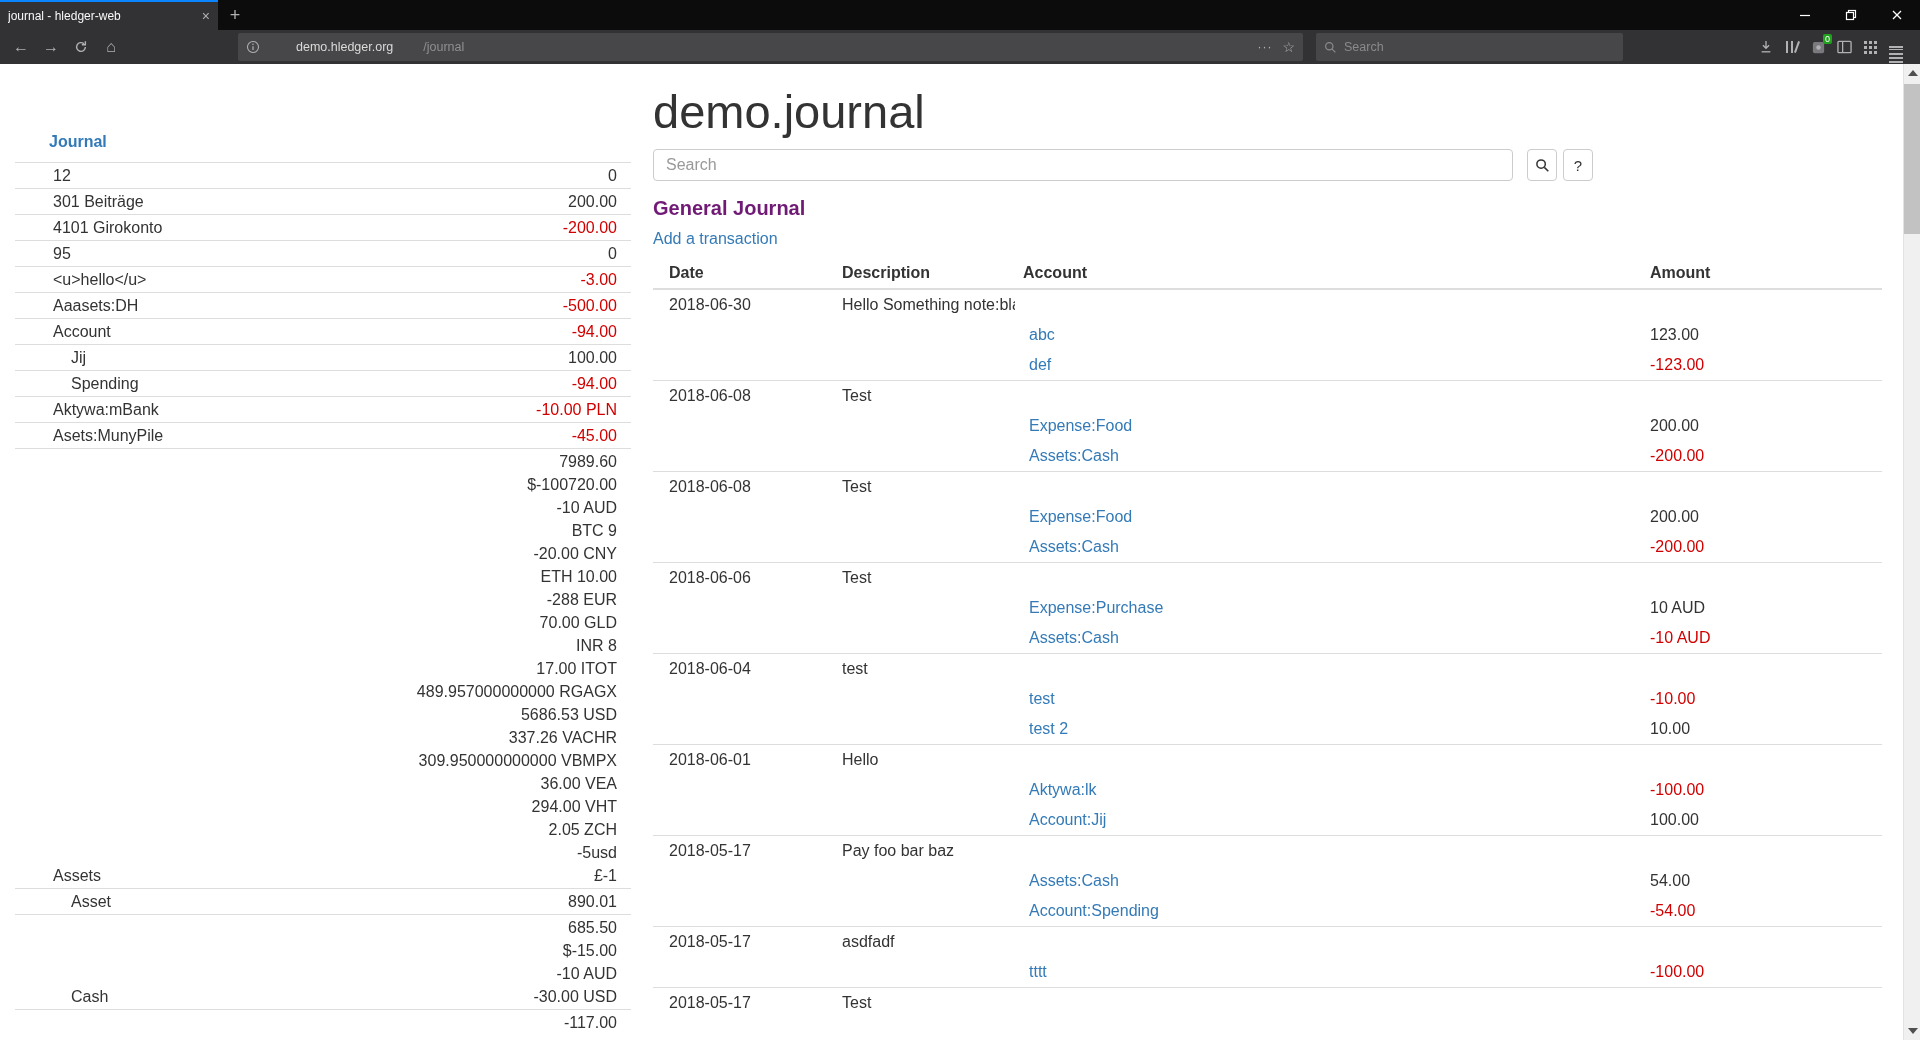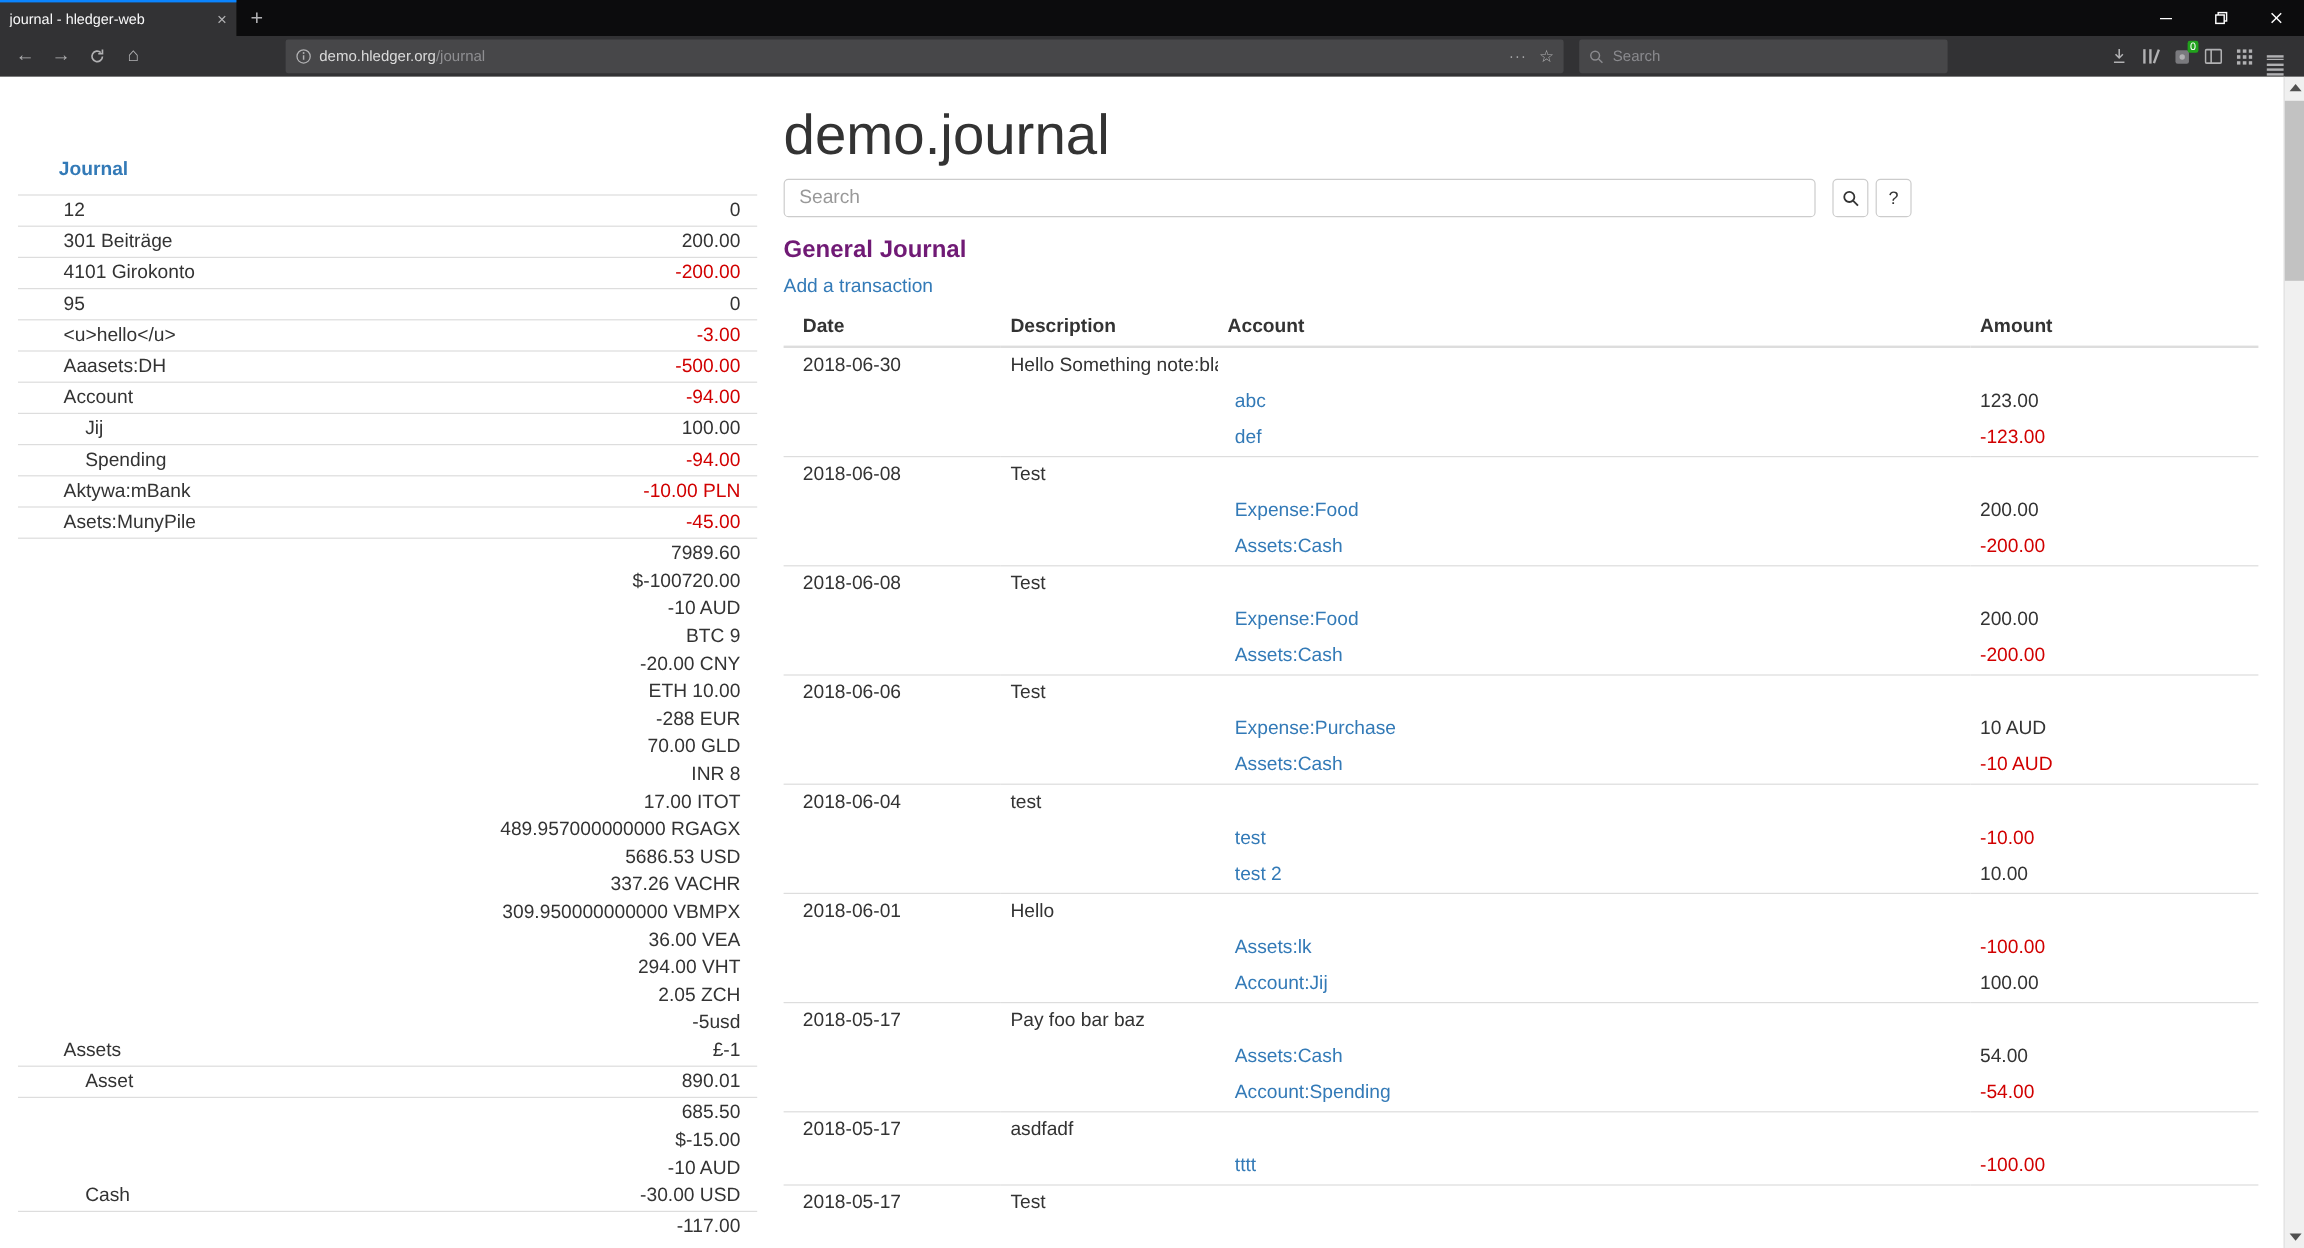--- a/index.html
+++ b/index.html
@@ -2,33 +2,33 @@
 <html><head>
 <meta charset="utf-8">
 <style>
   * { box-sizing: border-box; margin: 0; padding: 0; }
   html,body { width:1920px; height:1040px; overflow:hidden; background:#fff;
               font-family:"Liberation Sans", sans-serif; }
 
   
   .chrome { position:absolute; top:0; left:0; width:1920px; }
   .tabbar { height:30px; background:#0c0c0d; display:flex; align-items:stretch; }
-  .tab { width:197px; background:#323234; border-top:2px solid #0a84ff;
+  .tab { width:218px; background:#323234; border-top:2px solid #0a84ff;
          display:flex; align-items:center; padding:0 8px; }
   .tab-title { color:#f9f9fa; font-size:12px; flex:1; white-space:nowrap; overflow:hidden; }
   .tab-close { color:#b1b1b3; font-size:14px; margin-left:6px; cursor:default; }
   .newtab { color:#b1b1b3; font-size:18px; width:34px; display:flex; align-items:center; justify-content:center; }
   .win-controls { margin-left:auto; display:flex; }
   .win-btn { width:46px; display:flex; align-items:center; justify-content:center; }
 
   .navbar { height:34px; background:#323234; display:flex; align-items:center; padding:0 6px; }
   .nav-icon { width:30px; height:28px; display:flex; align-items:center; justify-content:center;
               color:#b1b1b3; font-size:16px; }
   .urlbar { width:1065px; height:28px; background:#474749; border-radius:2px;
-            display:flex; align-items:center; padding:0 8px; margin-left:112px; font-size:12.5px; }
+            display:flex; align-items:center; padding:0 8px; margin-left:112px; font-size:12.5px;gap:30px; }
   .url-host { color:#dadada; margin-left:6px; }
   .url-path { color:#8f8f92; }
   .url-right { margin-left:auto; display:flex; align-items:center; gap:10px; color:#b1b1b3; }
   .dots { font-size:12px; letter-spacing:1px; }
   .star { font-size:14px; }
   .searchbar { width:307px; height:28px; background:#474749; border-radius:2px;
                display:flex; align-items:center; padding:0 8px; margin-left:13px; }
   .search-ph { color:#8a8a8e; font-size:12.5px; margin-left:7px; }
   .right-icons { display:flex; margin-left:130px; }
   .tool-icon { width:26px; height:28px; display:flex; align-items:center; justify-content:center;
@@ -457,21 +457,21 @@
           </tr>
           <tr class="txn-row">
             <td class="date">2018-06-01</td>
             <td class="desc">Hello</td>
             <td class="acct"></td>
             <td class="amount"></td>
           </tr>
           <tr class="posting-row">
             <td class="date"></td>
             <td class="desc"></td>
-            <td class="acct"><a href="#" class="acct-link">Assets:lk</a></td>
+            <td class="acct"><a href="#" class="acct-link">Aktywa:lk</a></td>
             <td class="amount neg">-100.00</td>
           </tr>
           <tr class="posting-row">
             <td class="date"></td>
             <td class="desc"></td>
             <td class="acct"><a href="#" class="acct-link">Account:Jij</a></td>
             <td class="amount">100.00</td>
           </tr>
           <tr class="txn-row">
             <td class="date">2018-05-17</td>

